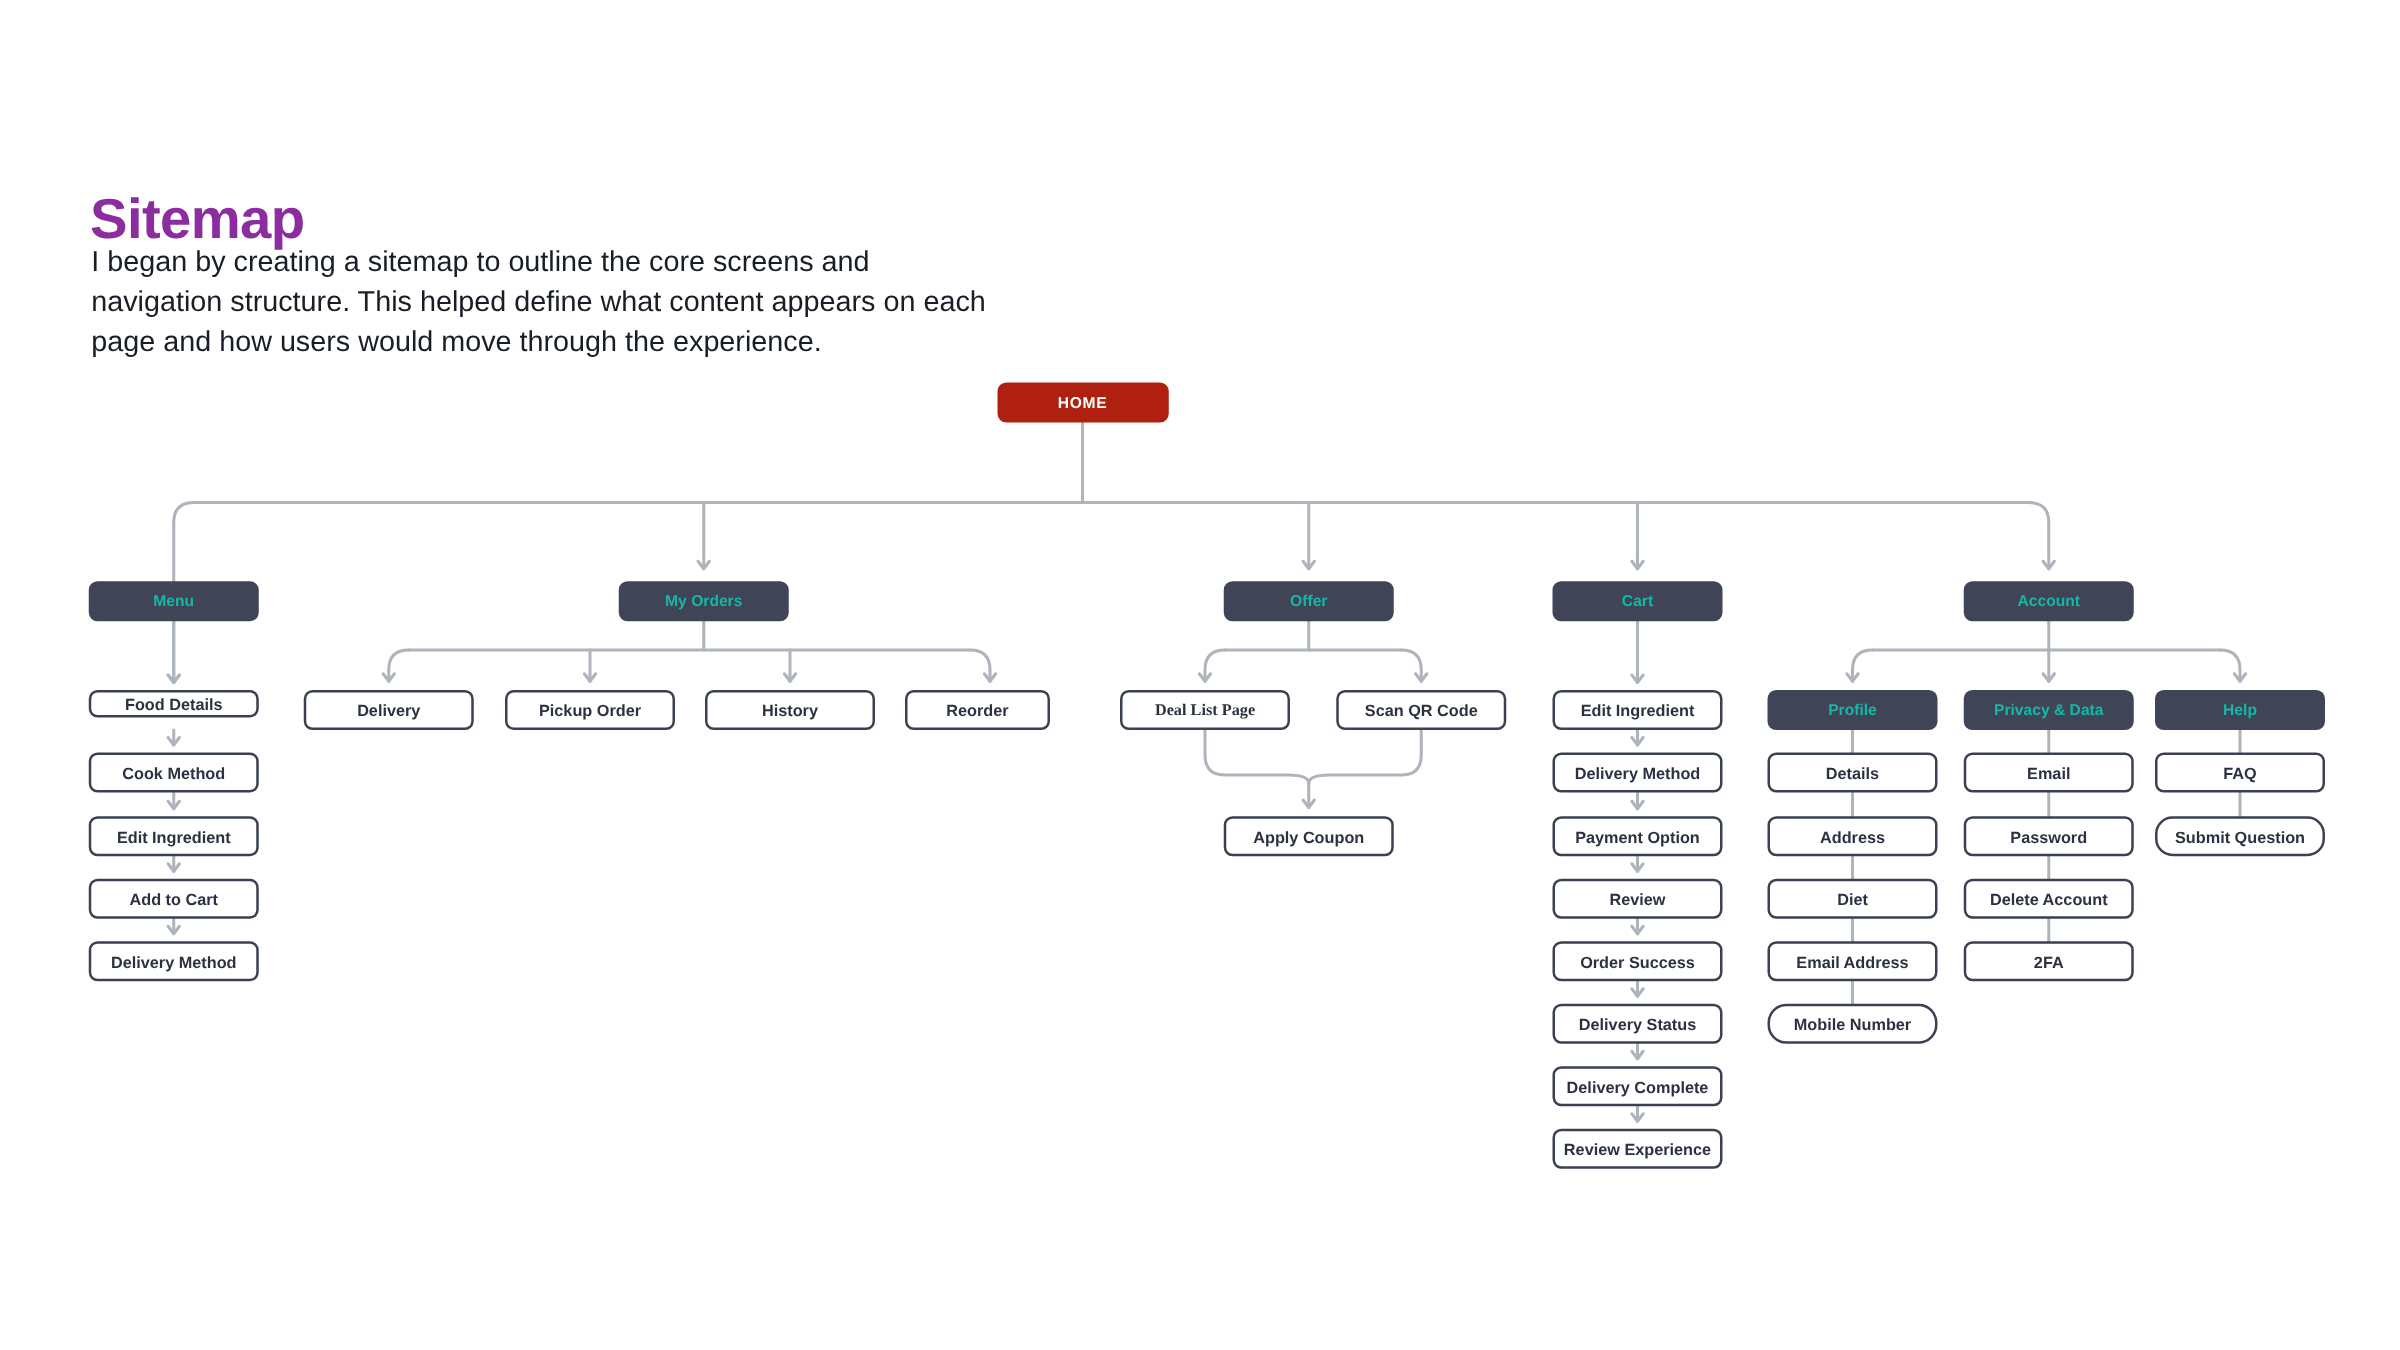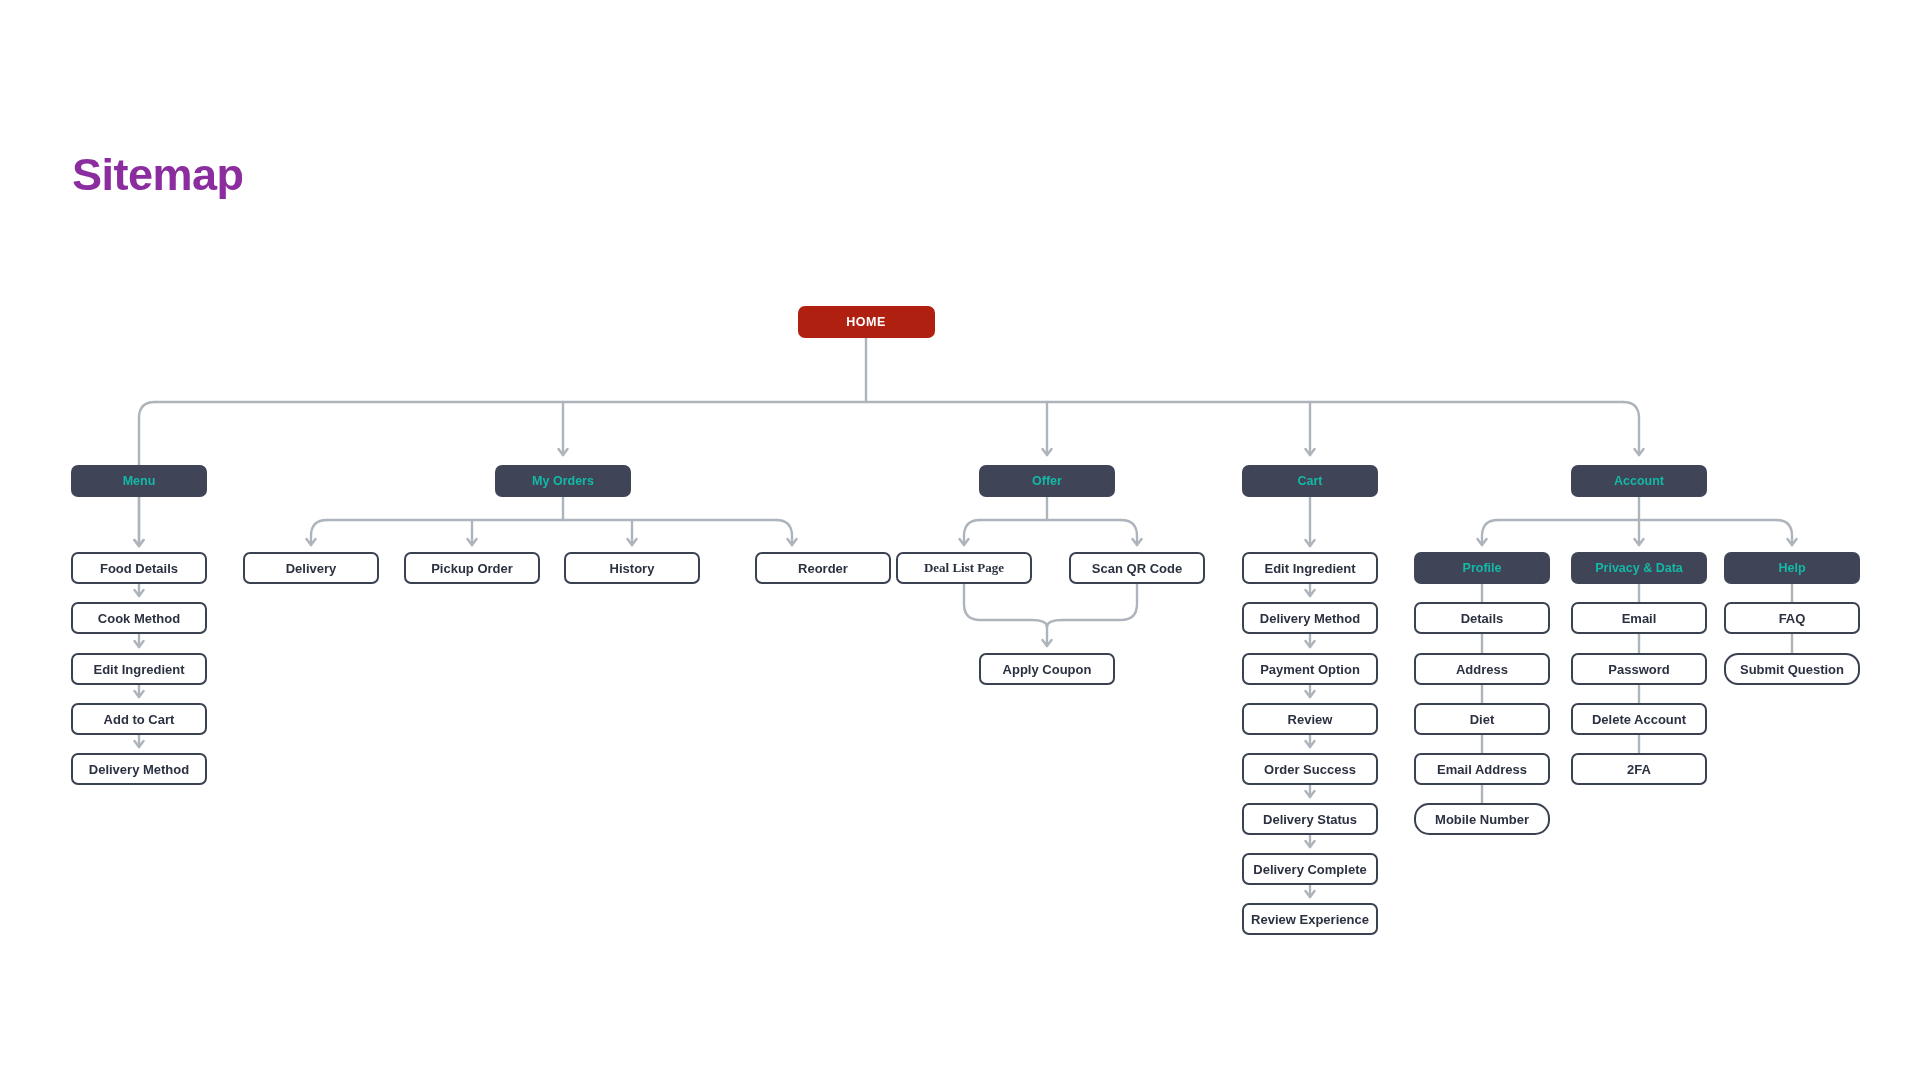--- a/index.html
+++ b/index.html
@@ -17,20 +17,25 @@
   .node.section{background:#3F4456;color:#14b8a6;font-size:12.5px;}
   .node.root{background:#B02010;color:#ffffff;font-size:12.5px;letter-spacing:0.5px;}
 </style>
 </head>
 <body>
 
 <div id="canvas">
 
   <h1 id="page-title">Sitemap</h1>
 
+  <div id="page-desc">
+    <div>I began by creating a sitemap to outline the core screens and</div>
+    <div>navigation structure. This helped define what content appears on each</div>
+    <div>page and how users would move through the experience.</div>
+  </div>
 
   <svg id="edges" width="1920" height="1080" viewBox="0 0 1920 1080">
     <defs>
       <marker id="arrowhead" viewBox="0 0 12 12" refX="8" refY="6" markerWidth="12" markerHeight="12" orient="auto" markerUnits="userSpaceOnUse">
         <path d="M2,1.5 L8,6 L2,10.5" fill="none" stroke="#AEB4BC" stroke-width="2.4" stroke-linecap="round" stroke-linejoin="round"></path>
       </marker>
     </defs>
     <g id="edge-group">
         <path d="M866,338 L866,402" fill="none" stroke="#AEB4BC" stroke-width="2.4" stroke-linecap="round"></path>
         <path d="M155,402 L1623,402" fill="none" stroke="#AEB4BC" stroke-width="2.4" stroke-linecap="round"></path>
@@ -84,29 +89,29 @@
       </g>
   </svg>
 
   <div id="nodes">
       <div class="node root" style="left: 797.5px; top: 306px; width: 137px; height: 32px;">HOME</div>
       <div class="node section" style="left: 71px; top: 465px; width: 136px; height: 32px;">Menu</div>
       <div class="node section" style="left: 495px; top: 465px; width: 136px; height: 32px;">My Orders</div>
       <div class="node section" style="left: 979px; top: 465px; width: 136px; height: 32px;">Offer</div>
       <div class="node section" style="left: 1242px; top: 465px; width: 136px; height: 32px;">Cart</div>
       <div class="node section" style="left: 1571px; top: 465px; width: 136px; height: 32px;">Account</div>
-      <div class="node leaf" style="left: 71px; top: 552px; width: 136px; height: 32px;">Food Details</div>
+      <div class="node leaf" style="left: 71px; top: 552px; width: 136px; height: 22px;">Food Details</div>
       <div class="node leaf" style="left: 71px; top: 602px; width: 136px; height: 32px;">Cook Method</div>
       <div class="node leaf" style="left: 71px; top: 653px; width: 136px; height: 32px;">Edit Ingredient</div>
       <div class="node leaf" style="left: 71px; top: 703px; width: 136px; height: 32px;">Add to Cart</div>
       <div class="node leaf" style="left: 71px; top: 753px; width: 136px; height: 32px;">Delivery Method</div>
       <div class="node leaf" style="left: 243px; top: 552px; width: 136px; height: 32px;">Delivery</div>
       <div class="node leaf" style="left: 404px; top: 552px; width: 136px; height: 32px;">Pickup Order</div>
       <div class="node leaf" style="left: 564px; top: 552px; width: 136px; height: 32px;">History</div>
-      <div class="node leaf" style="left: 724px; top: 552px; width: 136px; height: 32px; margin-left: 31px;">Reorder</div>
+      <div class="node leaf" style="left: 724px; top: 552px; width: 116px; height: 32px;">Reorder</div>
       <div class="node leaf" style="left: 896px; top: 552px; width: 136px; height: 32px; font-family: Liberation Serif, serif;">Deal List Page</div>
       <div class="node leaf" style="left: 1069px; top: 552px; width: 136px; height: 32px;">Scan QR Code</div>
       <div class="node leaf" style="left: 979px; top: 653px; width: 136px; height: 32px;">Apply Coupon</div>
       <div class="node leaf" style="left: 1242px; top: 552px; width: 136px; height: 32px;">Edit Ingredient</div>
       <div class="node leaf" style="left: 1242px; top: 602px; width: 136px; height: 32px;">Delivery Method</div>
       <div class="node leaf" style="left: 1242px; top: 653px; width: 136px; height: 32px;">Payment Option</div>
       <div class="node leaf" style="left: 1242px; top: 703px; width: 136px; height: 32px;">Review</div>
       <div class="node leaf" style="left: 1242px; top: 753px; width: 136px; height: 32px;">Order Success</div>
       <div class="node leaf" style="left: 1242px; top: 803px; width: 136px; height: 32px;">Delivery Status</div>
       <div class="node leaf" style="left: 1242px; top: 853px; width: 136px; height: 32px;">Delivery Complete</div>

